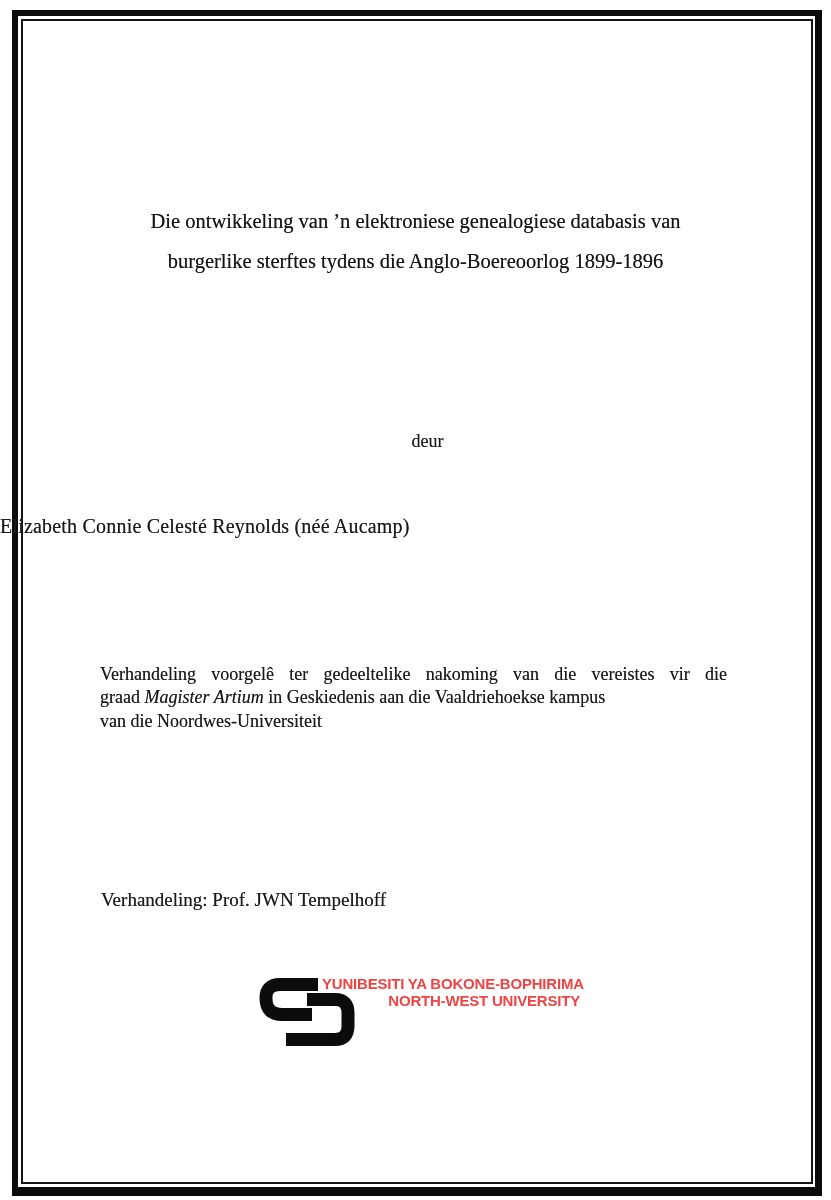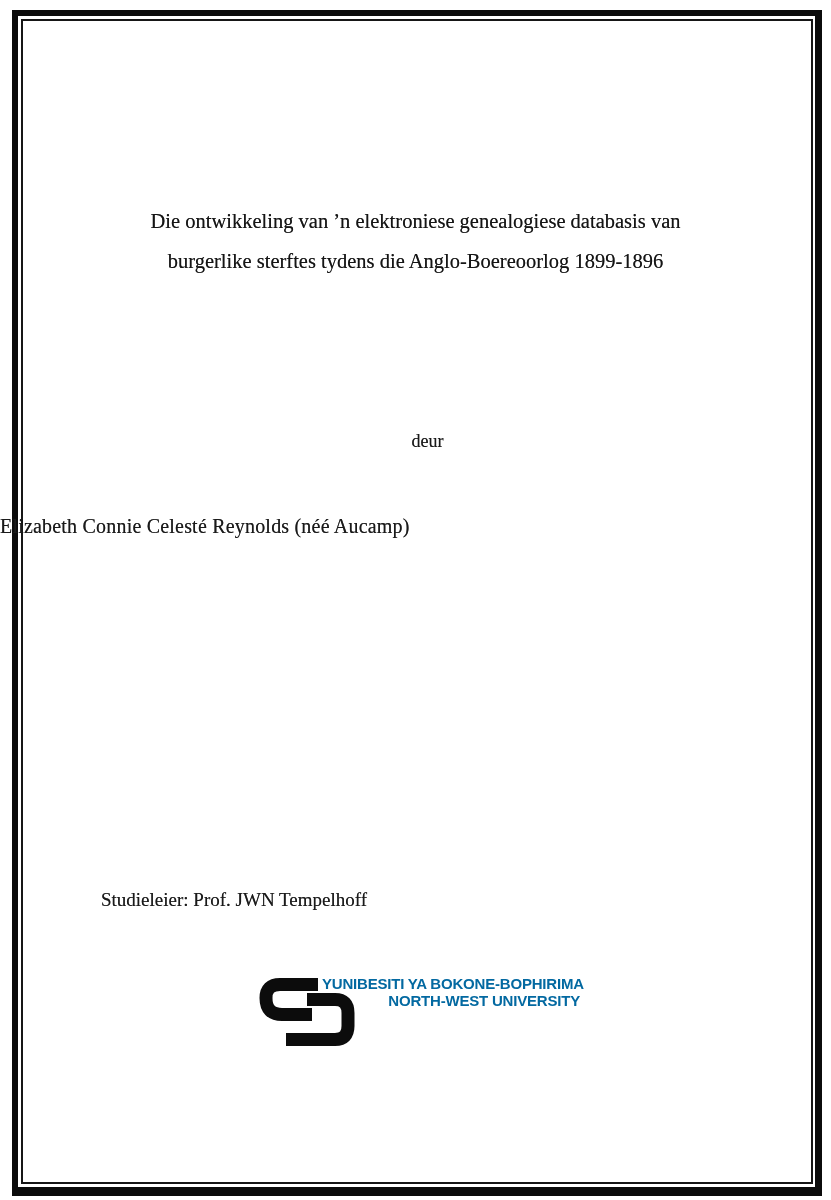--- a/index.html
+++ b/index.html
@@ -90,44 +90,49 @@
   .logo-text {
     position: absolute;
     left: 322px; top: 975px;
     width: 258px;
     text-align: right;
     font-family: "Liberation Sans", "DejaVu Sans", sans-serif;
     font-size: 15px;
     font-weight: 700;
     line-height: 17px;
     letter-spacing: -0.2px;
-    color: #0369a1;
+    color: #ef4444;
     white-space: nowrap;
   }
 </style>
 </head>
 <body>
 
 <div class="page">
 
   <div class="frame-outer"></div>
   <div class="frame-inner"></div>
 
   <div class="title ink">
     <div>Die ontwikkeling van ’n elektroniese genealogiese databasis van</div>
     <div>burgerlike sterftes tydens die Anglo-Boereoorlog 1899-1896</div>
   </div>
 
   <div class="byline ink">deur</div>
 
   <div class="author ink">Elizabeth Connie Celesté Reynolds (néé Aucamp)</div>
 
+  <div class="declaration ink">
+    <div class="justify-line">Verhandeling voorgelê ter gedeeltelike nakoming van die vereistes vir die</div>
+    <div><span>graad </span><span class="degree">Magister Artium</span><span> in Geskiedenis aan die Vaaldriehoekse kampus</span></div>
+    <div>van die Noordwes-Universiteit</div>
+  </div>
 
   <div class="supervisor-block ink">
-    <div>Studieleier: Prof. JWN Tempelhoff</div>
+    <div>Verhandeling: Prof. JWN Tempelhoff</div>
   </div>
 
   <div class="logo-mark">
     <svg width="100" height="74" viewBox="0 0 100 74" fill="none" stroke="#0c0c0c" stroke-width="13" stroke-linecap="butt">
 
       <path d="M 62 10.5 H 24 Q 10 10.5 10 24 Q 10 40.5 26 40.5 H 56"></path>
 
       <path d="M 30 65.5 H 79 Q 92 65.5 92 52 V 39 Q 92 25.5 79 25.5 H 51"></path>
     </svg>
   </div>

